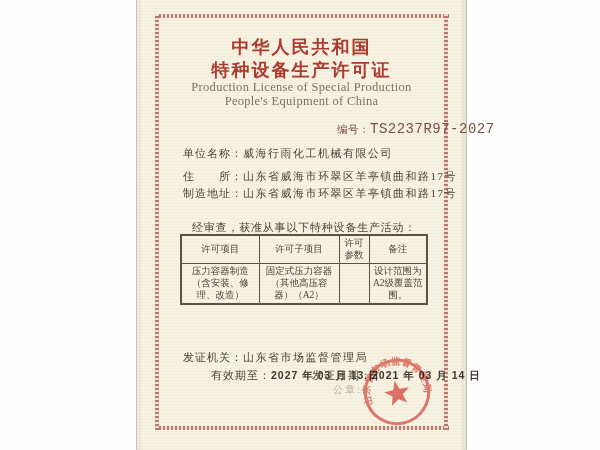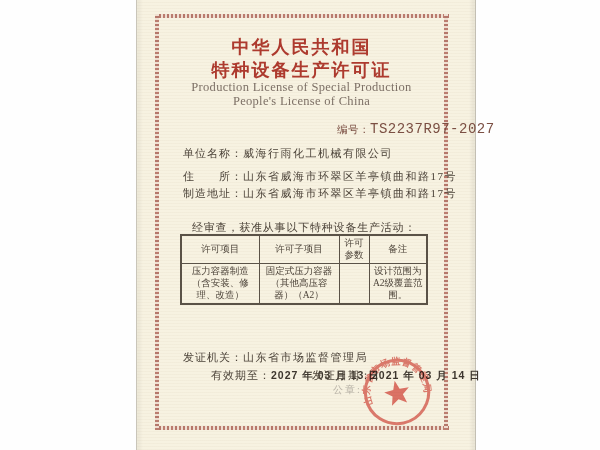--- a/index.html
+++ b/index.html
@@ -13,21 +13,20 @@
   
   .paper{
     position:absolute;left:136px;top:0;width:329px;height:450px;
     background:#f7f2e1;
     background-image:
       repeating-linear-gradient(0deg, rgba(185,165,135,0.07) 0 1px, rgba(0,0,0,0) 1px 3px),
       linear-gradient(90deg, rgba(0,0,0,0.04) 0 2px, rgba(0,0,0,0) 6px),
       linear-gradient(-90deg, rgba(0,0,0,0.05) 0 2px, rgba(0,0,0,0) 6px);
     border-left:1px solid #c9c5b9;
     border-right:1px solid #c3bfb3;
-    padding-left:9px;
   }
   
   .b-strip{position:absolute;}
   .b-h{height:4px;left:18px;width:294px;
        background:repeating-linear-gradient(90deg,#bb7d6f 0 2px,#eedccf 2px 4px,#b5776a 4px 6px,#f0e0d2 6px 8px);}
   .b-v{width:4px;top:14px;height:416px;
        background:repeating-linear-gradient(0deg,#bb7d6f 0 2px,#eedccf 2px 4px,#b5776a 4px 6px,#f0e0d2 6px 8px);}
   .b-top{top:14px;}
   .b-bottom{top:426px;}
   .b-left{left:18px;}
@@ -82,21 +81,21 @@
   <div class="paper">
 
     <div class="b-strip b-h b-top"></div>
     <div class="b-strip b-h b-bottom"></div>
     <div class="b-strip b-v b-left"></div>
     <div class="b-strip b-v b-right"></div>
 
     <div class="abs title-cn" style="top:35px">中华人民共和国</div>
     <div class="abs title-cn" style="top:58px">特种设备生产许可证</div>
     <div class="abs title-en" style="top:80px">Production License of Special Production</div>
-    <div class="abs title-en" style="top:94px">People's License of China</div>
+    <div class="abs title-en" style="top:94px">People's Equipment of China</div>
 
     <div class="abs serial">
       <span>编号：</span><span class="num">TS2237R97-2027</span>
     </div>
 
     <div class="abs field" style="left:46px;top:146px">
       <span>单位名称：</span><span class="val">威海行雨化工机械有限公司</span>
     </div>
     <div class="abs field" style="left:46px;top:169px">
       <span>住　　所：</span><span class="val">山东省威海市环翠区羊亭镇曲和路17号</span>

